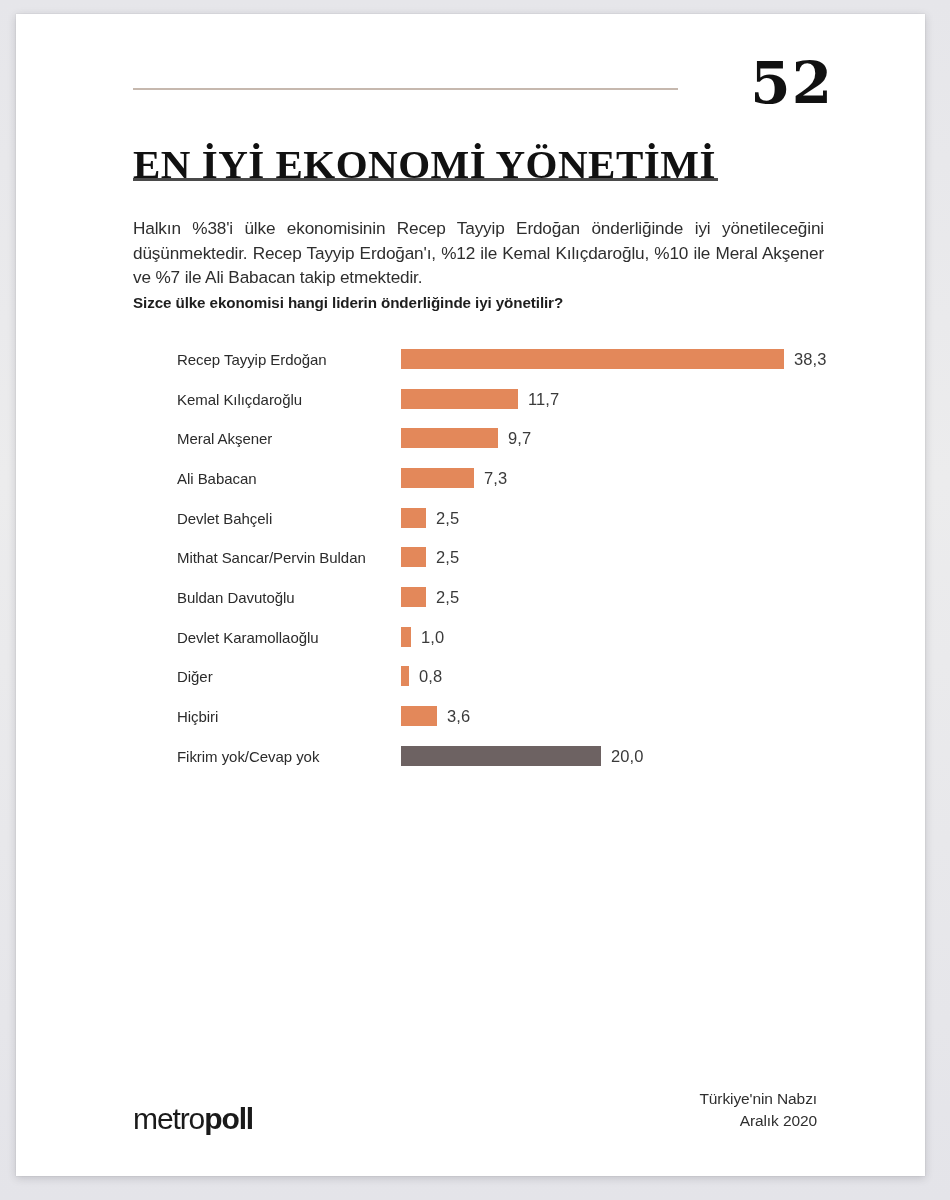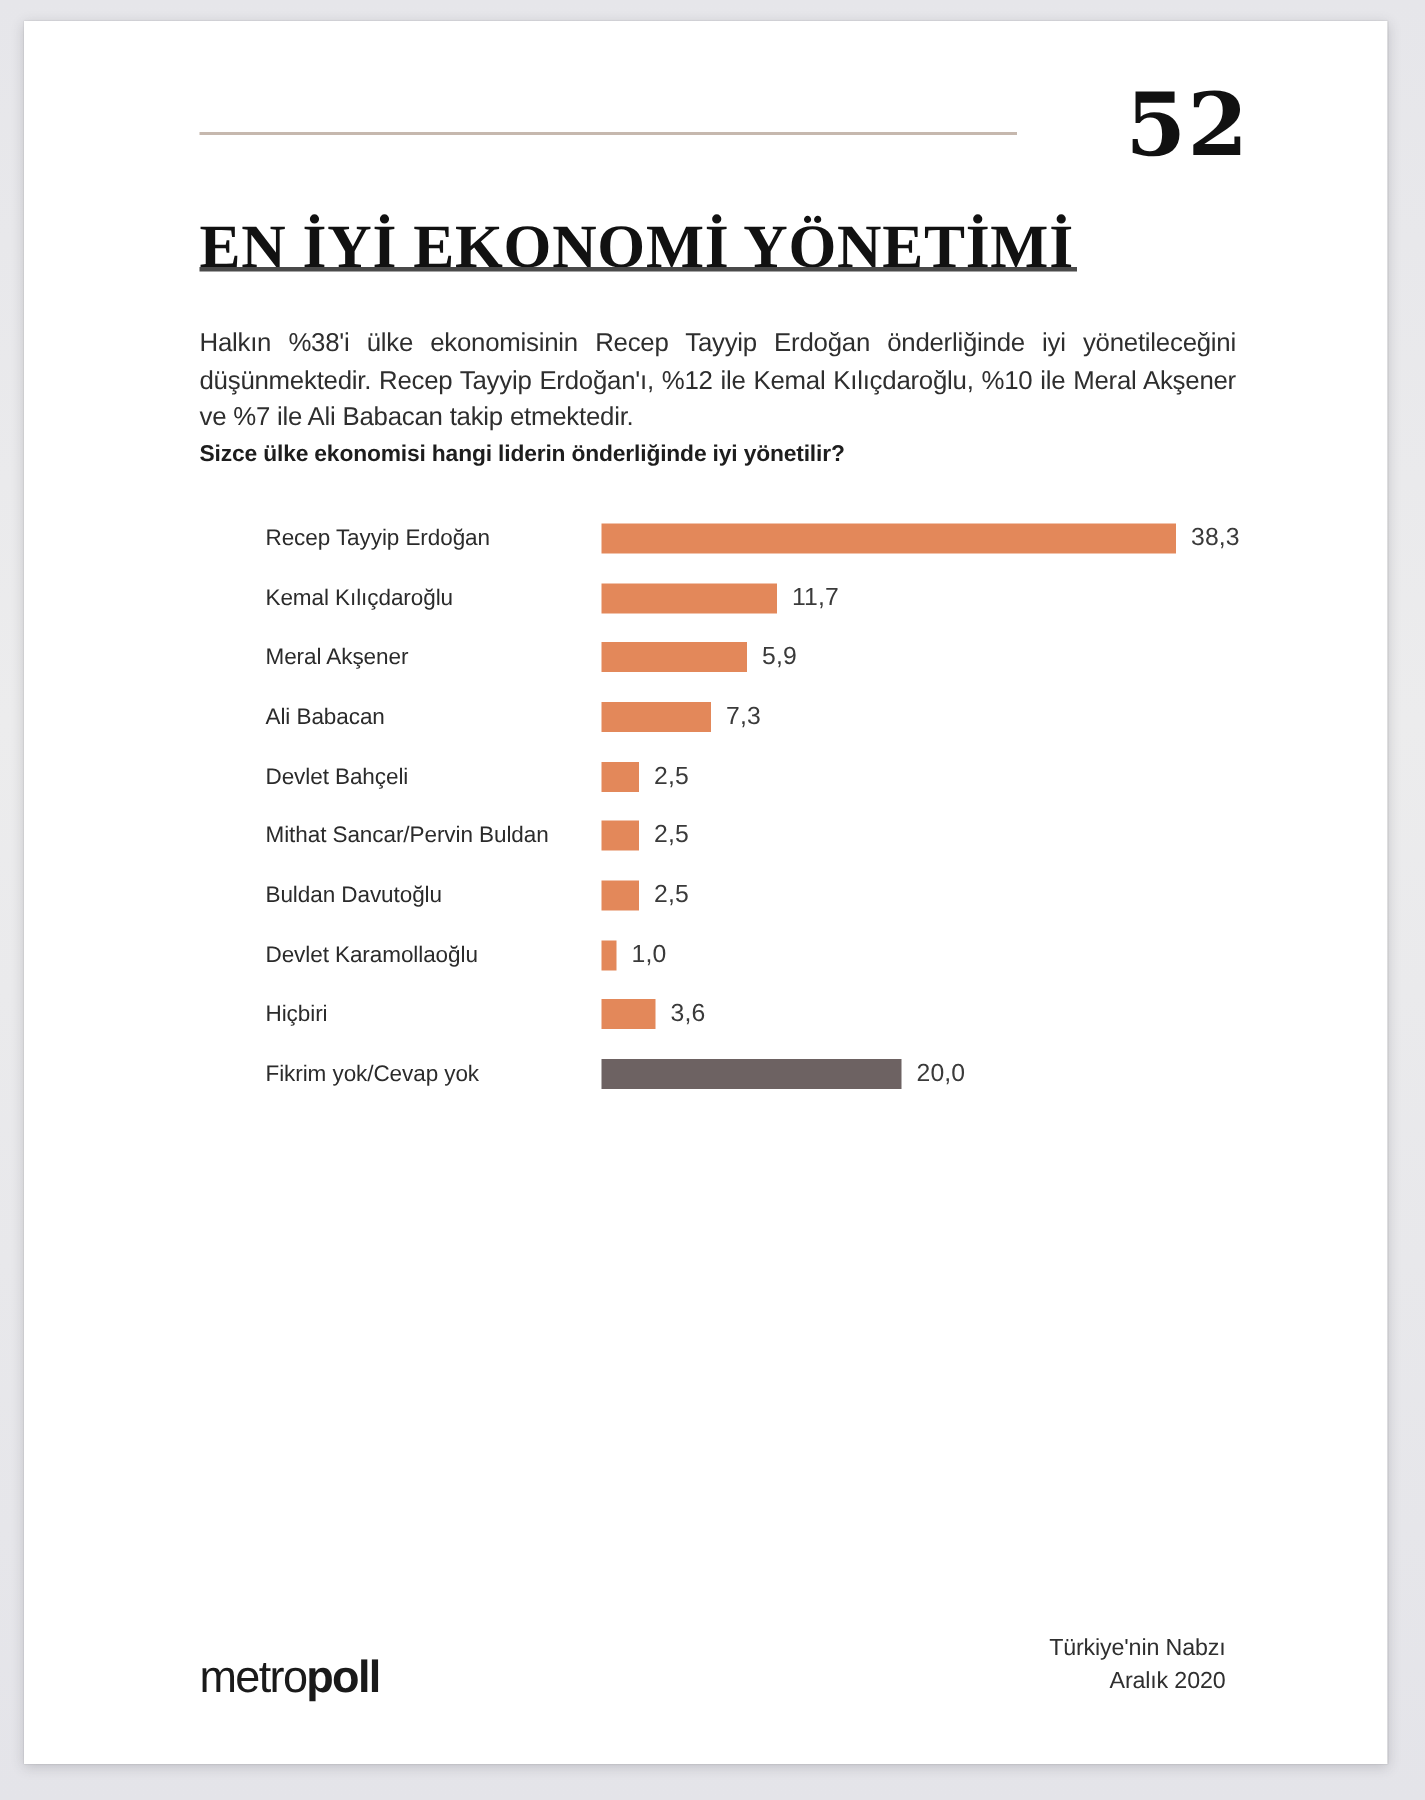--- a/index.html
+++ b/index.html
@@ -216,21 +216,21 @@
           <div class="bar-label">Kemal Kılıçdaroğlu</div>
           <div class="bar-track">
             <div class="bar-fill" style="width: 117px; background: rgb(227, 136, 90);"></div>
             <div class="bar-value" style="left: 127px;">11,7</div>
           </div>
         </div>
         <div class="bar-row">
           <div class="bar-label">Meral Akşener</div>
           <div class="bar-track">
             <div class="bar-fill" style="width: 97px; background: rgb(227, 136, 90);"></div>
-            <div class="bar-value" style="left: 107px;">5,9</div>
+            <div class="bar-value" style="left: 107px;">9,7</div>
           </div>
         </div>
         <div class="bar-row">
           <div class="bar-label">Ali Babacan</div>
           <div class="bar-track">
             <div class="bar-fill" style="width: 73px; background: rgb(227, 136, 90);"></div>
             <div class="bar-value" style="left: 83px;">7,3</div>
           </div>
         </div>
         <div class="bar-row">
@@ -252,20 +252,27 @@
           <div class="bar-track">
             <div class="bar-fill" style="width: 25px; background: rgb(227, 136, 90);"></div>
             <div class="bar-value" style="left: 35px;">2,5</div>
           </div>
         </div>
         <div class="bar-row">
           <div class="bar-label">Devlet Karamollaoğlu</div>
           <div class="bar-track">
             <div class="bar-fill" style="width: 10px; background: rgb(227, 136, 90);"></div>
             <div class="bar-value" style="left: 20px;">1,0</div>
+          </div>
+        </div>
+        <div class="bar-row">
+          <div class="bar-label">Diğer</div>
+          <div class="bar-track">
+            <div class="bar-fill" style="width: 8px; background: rgb(227, 136, 90);"></div>
+            <div class="bar-value" style="left: 18px;">0,8</div>
           </div>
         </div>
         <div class="bar-row">
           <div class="bar-label">Hiçbiri</div>
           <div class="bar-track">
             <div class="bar-fill" style="width: 36px; background: rgb(227, 136, 90);"></div>
             <div class="bar-value" style="left: 46px;">3,6</div>
           </div>
         </div>
         <div class="bar-row">

